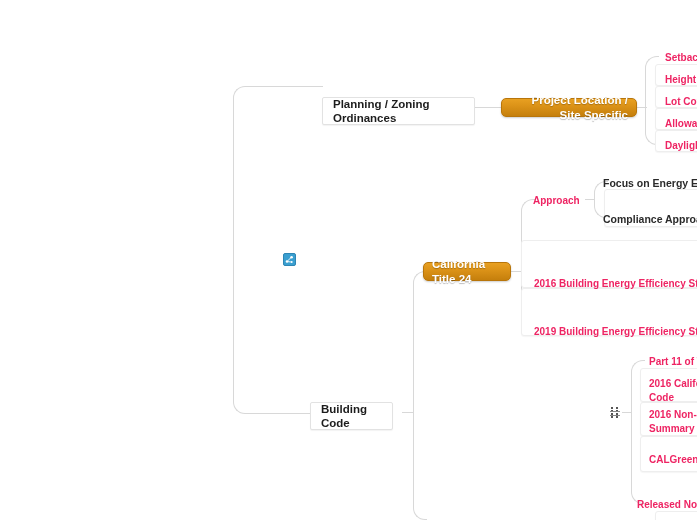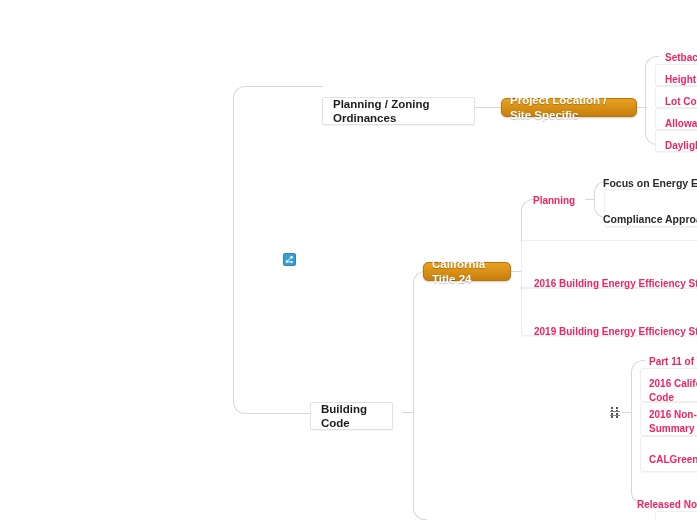--- a/index.html
+++ b/index.html
@@ -184,37 +184,37 @@
   <div class="leaf" style="left:640px; top:402px; width:80px; height:34px;"></div>
   <div class="leaf" style="left:640px; top:436px; width:80px; height:36px;"></div>
   <div class="leaf" style="left:655px; top:511px; width:70px; height:30px;"></div>
 
   <div class="leaf-label" style="left:665px; top:51px;">Setbacks</div>
   <div class="leaf-label" style="left:665px; top:73px;">Height R</div>
   <div class="leaf-label" style="left:665px; top:95px;">Lot Cove</div>
   <div class="leaf-label" style="left:665px; top:117px;">Allowabl</div>
   <div class="leaf-label" style="left:665px; top:139px;">Daylight</div>
 
-  <div class="leaf-label" style="left:533px; top:194px;">Planning</div>
+  <div class="leaf-label" style="left:533px; top:194px;">Approach</div>
 
   <div class="leaf-label dark" style="left:603px; top:176px;">Focus on Energy Efficien</div>
   <div class="leaf-label dark" style="left:603px; top:212px;">Compliance Approaches</div>
 
   <div class="leaf-label" style="left:534px; top:277px;">2016 Building Energy Efficiency Standards</div>
   <div class="leaf-label" style="left:534px; top:325px;">2019 Building Energy Efficiency Standards</div>
 
   <div class="leaf-label" style="left:649px; top:355px;">Part 11 of Tit</div>
   <div class="leaf-label" style="left:649px; top:377px;">2016 Californ
 Code</div>
   <div class="leaf-label" style="left:649px; top:408px;">2016 Non-Re
 Summary</div>
   <div class="leaf-label" style="left:649px; top:453px;">CALGreen M</div>
   <div class="leaf-label" style="left:637px; top:498px;">Released Nov 8,</div>
 
-  <div class="node-orange" style="left:501px; top:98px; width:136px; height:19px;">
+  <div class="node-orange" style="left:501px; top:98px; width:136px; height:19px;text-align:right;">
     <span>Project Location / Site Specific</span>
   </div>
 
   <div class="node-orange" style="left:423px; top:262px; width:88px; height:19px;align-items:center;">
     <span>California Title 24</span>
   </div>
 
 
   <div class="drag-handle" style="left:609px; top:407px;">
     <svg width="10" height="13" viewBox="0 0 10 13" aria-hidden="true">

